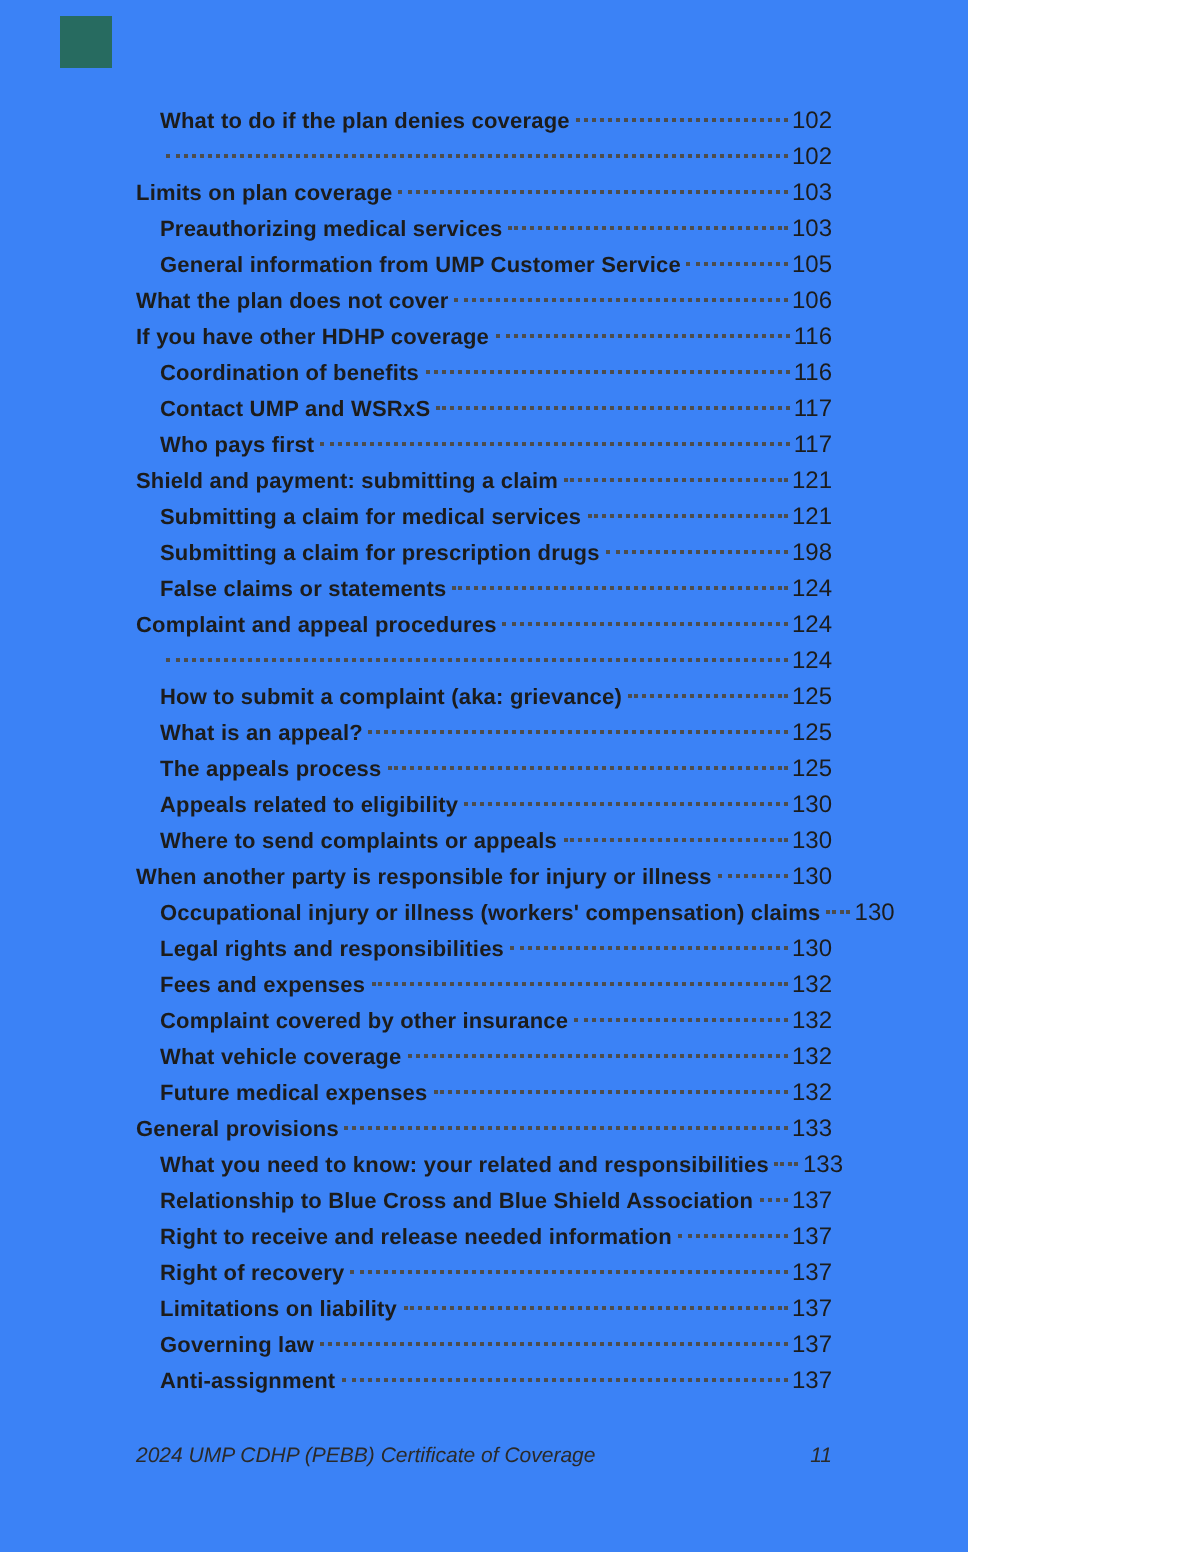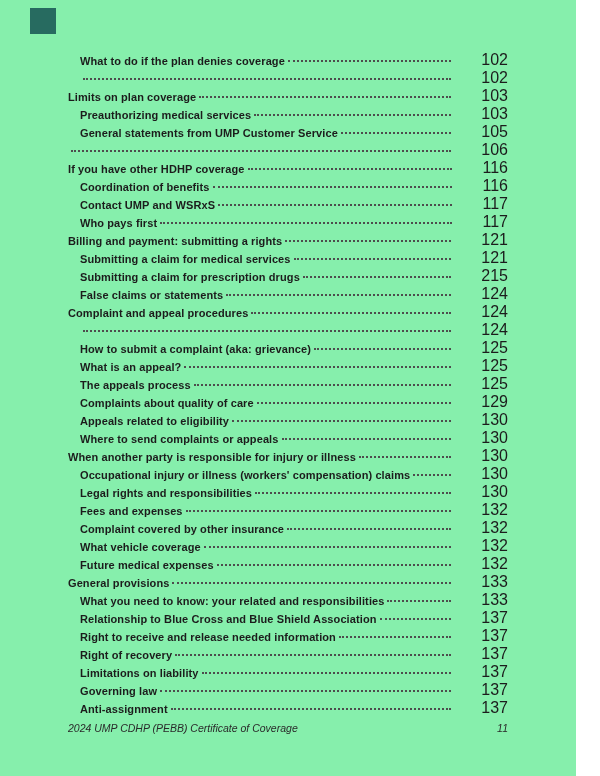--- a/index.html
+++ b/index.html
@@ -6,23 +6,23 @@
   html, body { margin: 0; padding: 0; }
   body {
     width: 600px;
     height: 776px;
     background: #ffffff;
     font-family: "Liberation Sans", sans-serif;
     color: #1c1c1c;
   }
   .page {
     position: relative;
-    width: 576px;
+    width: 484px;
     height: 776px;
-    background: #86efac;
+    background: #3b82f6;
     overflow: hidden;
   }
   .corner-accent {
     position: absolute;
     left: 30px;
     top: 8px;
     width: 26px;
     height: 26px;
     background: #276b60;
   }
@@ -48,23 +48,22 @@
   }
   .leader {
     flex: 1;
     margin: 0 2px 0 3px;
     border-bottom: 2px dotted #4d4d4d;
     transform: translateY(-3px);
     min-width: 12px;
   }
   .toc-page {
     font-weight: 400;
-    font-size: 16px;
+    font-size: 12px;
     white-space: nowrap;
-    margin-left: 28px;
   }
   .footer {
     position: absolute;
     left: 68px;
     right: 68px;
     top: 722px;
     display: flex;
     justify-content: space-between;
     align-items: baseline;
     font-size: 10.5px;
@@ -93,25 +92,26 @@
         <span class="toc-title">Limits on plan coverage</span>
         <span class="leader"></span>
         <span class="toc-page">103</span>
       </div>
       <div class="toc-row level-1">
         <span class="toc-title">Preauthorizing medical services</span>
         <span class="leader"></span>
         <span class="toc-page">103</span>
       </div>
       <div class="toc-row level-1">
-        <span class="toc-title">General statements from UMP Customer Service</span>
+        <span class="toc-title">General information from UMP Customer Service</span>
         <span class="leader"></span>
         <span class="toc-page">105</span>
       </div>
       <div class="toc-row level-0">
+        <span class="toc-title">What the plan does not cover</span>
         <span class="leader"></span>
         <span class="toc-page">106</span>
       </div>
       <div class="toc-row level-0">
         <span class="toc-title">If you have other HDHP coverage</span>
         <span class="leader"></span>
         <span class="toc-page">116</span>
       </div>
       <div class="toc-row level-1">
         <span class="toc-title">Coordination of benefits</span>
@@ -122,33 +122,33 @@
         <span class="toc-title">Contact UMP and WSRxS</span>
         <span class="leader"></span>
         <span class="toc-page">117</span>
       </div>
       <div class="toc-row level-1">
         <span class="toc-title">Who pays first</span>
         <span class="leader"></span>
         <span class="toc-page">117</span>
       </div>
       <div class="toc-row level-0">
-        <span class="toc-title">Billing and payment: submitting a rights</span>
+        <span class="toc-title">Shield and payment: submitting a claim</span>
         <span class="leader"></span>
         <span class="toc-page">121</span>
       </div>
       <div class="toc-row level-1">
         <span class="toc-title">Submitting a claim for medical services</span>
         <span class="leader"></span>
         <span class="toc-page">121</span>
       </div>
       <div class="toc-row level-1">
         <span class="toc-title">Submitting a claim for prescription drugs</span>
         <span class="leader"></span>
-        <span class="toc-page">215</span>
+        <span class="toc-page">198</span>
       </div>
       <div class="toc-row level-1">
         <span class="toc-title">False claims or statements</span>
         <span class="leader"></span>
         <span class="toc-page">124</span>
       </div>
       <div class="toc-row level-0">
         <span class="toc-title">Complaint and appeal procedures</span>
         <span class="leader"></span>
         <span class="toc-page">124</span>
@@ -164,25 +164,20 @@
       </div>
       <div class="toc-row level-1">
         <span class="toc-title">What is an appeal?</span>
         <span class="leader"></span>
         <span class="toc-page">125</span>
       </div>
       <div class="toc-row level-1">
         <span class="toc-title">The appeals process</span>
         <span class="leader"></span>
         <span class="toc-page">125</span>
-      </div>
-      <div class="toc-row level-1">
-        <span class="toc-title">Complaints about quality of care</span>
-        <span class="leader"></span>
-        <span class="toc-page">129</span>
       </div>
       <div class="toc-row level-1">
         <span class="toc-title">Appeals related to eligibility</span>
         <span class="leader"></span>
         <span class="toc-page">130</span>
       </div>
       <div class="toc-row level-1">
         <span class="toc-title">Where to send complaints or appeals</span>
         <span class="leader"></span>
         <span class="toc-page">130</span>

